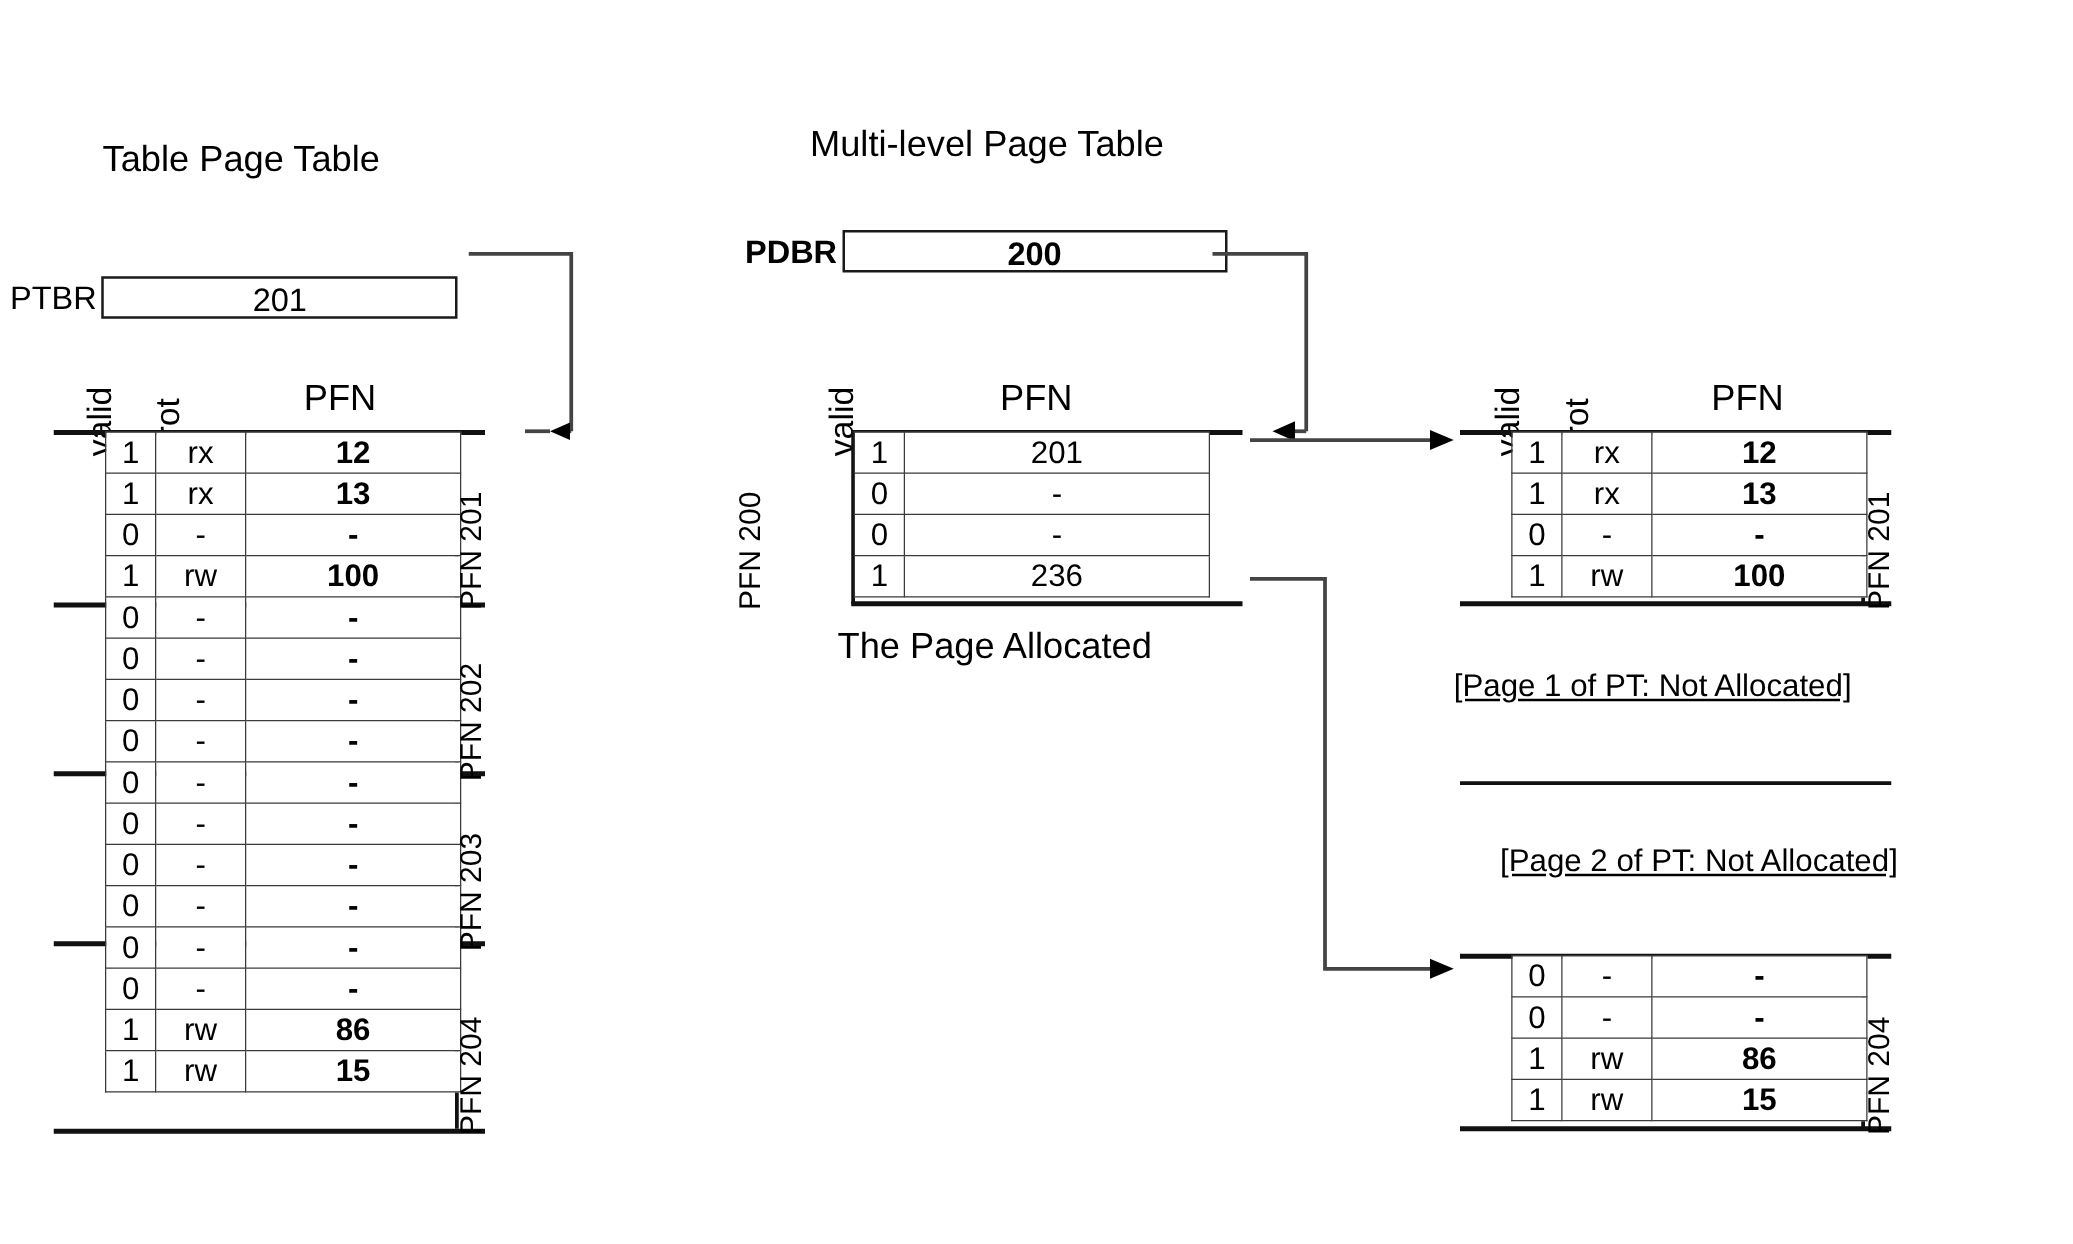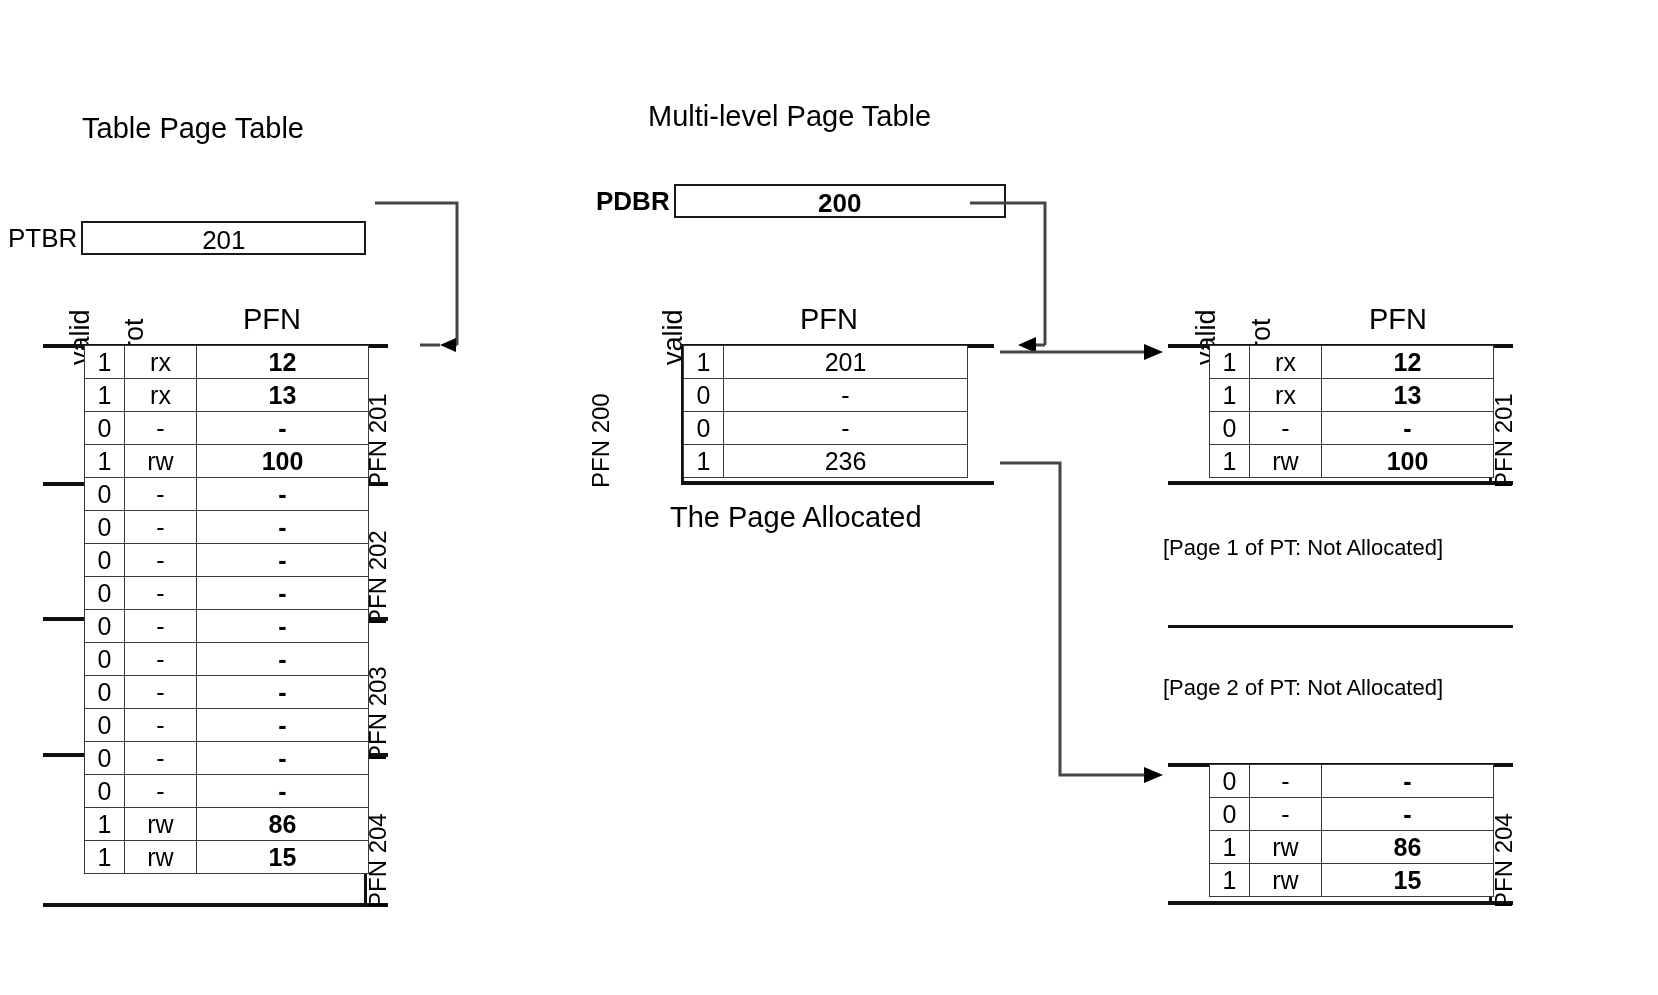--- a/index.html
+++ b/index.html
@@ -52,21 +52,21 @@
   
   .pfnlabel{
     position:absolute;font-size:24px;white-space:nowrap;
     transform:rotate(-90deg);transform-origin:left bottom;
   }
 
   
   .vbar{position:absolute;background:#111111;width:3px;}
 
   
-  .note{position:absolute;font-size:22px;white-space:nowrap;}
+  .note{position:absolute;font-size:25px;white-space:nowrap;text-decoration:underline;}
   .caption{position:absolute;font-size:29px;white-space:nowrap;}
 
   
   svg.conn{position:absolute;left:0;top:0;width:1658px;height:995px;overflow:visible;pointer-events:none;}
   svg.conn line, svg.conn path{stroke:#444444;stroke-width:3;fill:none;}
   svg.conn polygon{fill:#000000;}
 </style>
 </head>
 <body>
 
@@ -179,21 +179,21 @@
 
 <div class="pfnlabel" style="left:392px;top:460px;">PFN 201</div>
 <div class="pfnlabel" style="left:392px;top:597px;">PFN 202</div>
 <div class="pfnlabel" style="left:392px;top:733px;">PFN 203</div>
 <div class="pfnlabel" style="left:392px;top:880px;">PFN 204</div>
 
 <div class="abs section-title" style="left:648px;top:100px;">Multi-level Page Table</div>
 
 <div class="abs reg-row" style="left:596px;top:184px;font-weight:bold;">
   <span class="reg-label">PDBR</span>
-  <span class="reg-box" style="width:332px;">200</span>
+  <span class="reg-box" style="width:308px;">200</span>
 </div>
 
 <div class="vhead" style="left:689px;top:334px;">valid</div>
 <div class="hhead" style="left:800px;top:303px;">PFN</div>
 
 <div class="rule" style="left:681px;top:344px;width:313px;"></div>
 <div class="rule" style="left:681px;top:481px;width:313px;"></div>
 <div class="vbar" style="left:681px;top:346px;height:137px;"></div>
 
 <table class="pt" style="left:683px;top:345px;">
@@ -250,21 +250,21 @@
         <td class="prot">rw</td>
         <td class="pfn">100</td>
       </tr>
   </tbody>
 </table>
 
 <div class="pfnlabel" style="left:1518px;top:460px;">PFN 201</div>
 
 <div class="note" style="left:1163px;top:535px;">[Page 1 of PT: Not Allocated]</div>
 <div class="rule" style="left:1168px;top:625px;width:345px;height:3px;"></div>
-<div class="note" style="left:1163px;top:675px;text-align:right;">[Page 2 of PT: Not Allocated]</div>
+<div class="note" style="left:1200px;top:675px;text-align:right;">[Page 2 of PT: Not Allocated]</div>
 
 <div class="rule" style="left:1168px;top:763px;width:345px;"></div>
 <div class="rule" style="left:1168px;top:901px;width:345px;"></div>
 <div class="vbar" style="left:1489px;top:765px;height:137px;"></div>
 
 <table class="pt" style="left:1209px;top:764px;">
   <tbody>
     <tr>
         <td class="valid">0</td>
         <td class="prot">-</td>

